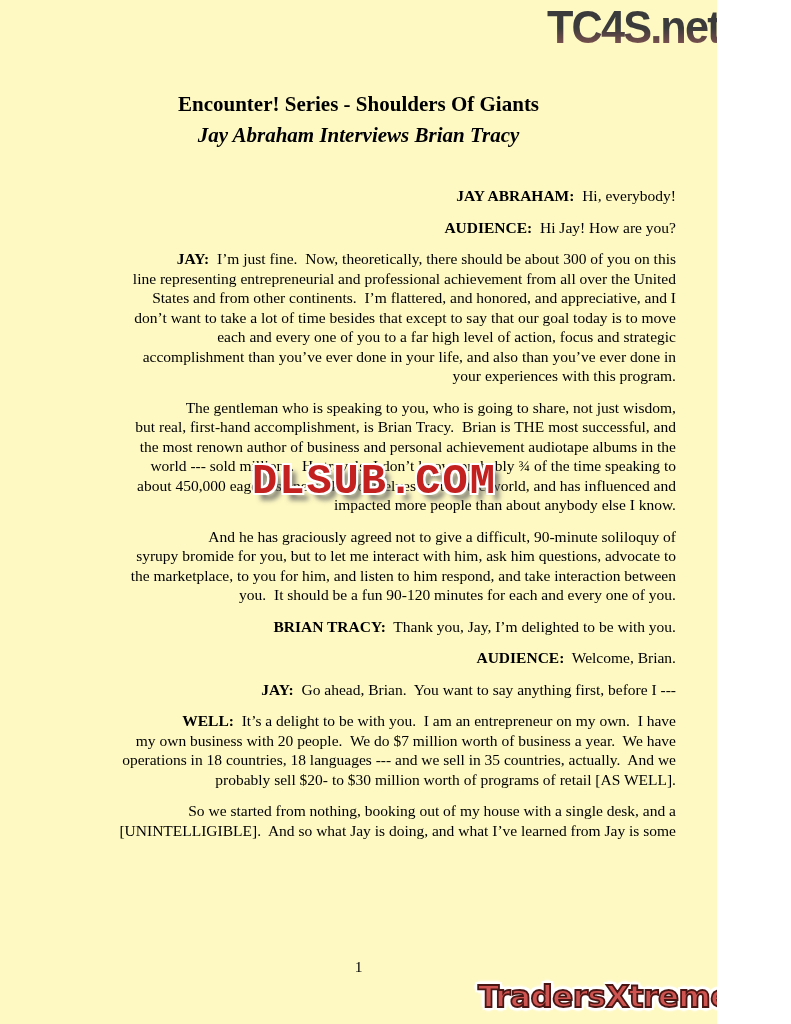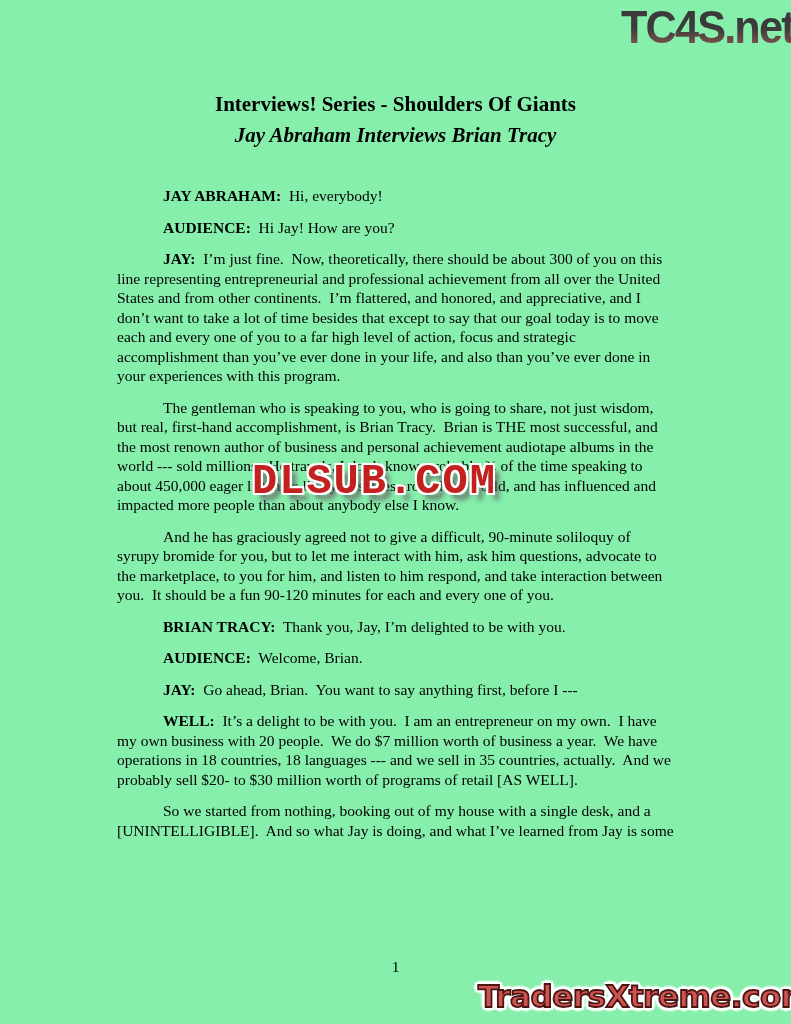--- a/index.html
+++ b/index.html
@@ -4,22 +4,22 @@
 <title>Transcript Page</title>
 <style>
   html, body { margin: 0; padding: 0; }
   body {
     width: 791px; height: 1024px;
     background: #ffffff;
     font-family: "Liberation Serif", serif;
   }
   .page {
     position: relative;
-    width: 791px; height: 1024px;
-    background: #86efac;
+    width: 717px; height: 1024px;
+    background: #fef9c3;
     overflow: hidden;
     color: #000;
   }
 
   
   .doc-header {
     position: absolute;
     top: 91px; left: 0; right: 0;
     text-align: center;
   }
@@ -42,20 +42,21 @@
     position: absolute;
     top: 186px; left: 117px;
     width: 559px;
     font-size: 15.5px;
     line-height: 19.5px;
   }
   .transcript p {
     margin: 0 0 12px 0;
     text-indent: 46px;
     white-space: pre-wrap;
+    text-align: right;
   }
   .speaker { font-weight: bold; }
   .underline { }
 
   
   .page-number {
     position: absolute;
     top: 958px; left: 0; right: 0;
     text-align: center;
     font-size: 15.5px;
@@ -117,21 +118,21 @@
   }
 </style>
 </head>
 <body>
 
 <div class="page">
 
   <div class="wm wm-tc4s">TC4S.net</div>
 
   <div class="doc-header">
-    <h1 class="doc-title">Interviews! Series - Shoulders Of Giants</h1>
+    <h1 class="doc-title">Encounter! Series - Shoulders Of Giants</h1>
     <h2 class="doc-subtitle">Jay Abraham Interviews Brian Tracy</h2>
   </div>
 
   <div class="transcript">
       <p><span class="speaker">JAY ABRAHAM:</span><span>  Hi, everybody!</span></p>
       <p><span class="speaker">AUDIENCE:</span><span>  Hi Jay! How are you?</span></p>
       <p><span class="speaker">JAY:</span><span>  I’m just fine.  Now, theoretically, there should be about 300 of you on this line representing entrepreneurial and professional achievement from all over the United States and from other continents.  I’m flattered, and honored, and appreciative, and I don’t want to take a lot of time besides that except to say that our goal today is to move each and every one of you to a far high level of action, focus and strategic accomplishment than you’ve ever done in your life, and also than you’ve ever done in your experiences with this program.</span></p>
       <p><span>The gentleman who is speaking to you, who is going to share, not just wisdom, but real, first-hand accomplishment, is Brian Tracy.  Brian is </span><span class="underline">THE</span><span> most successful, and the most renown author of business and personal achievement audiotape albums in the world --- sold millions.  He travels, I don’t know, probably ¾ of the time speaking to about 450,000 eager listeners like yourselves around the world, and has influenced and impacted more people than about anybody else I know.</span></p>
       <p><span>And he has graciously agreed not to give a difficult, 90-minute soliloquy of syrupy bromide for you, but to let me interact with him, ask him questions, advocate to the marketplace, to you for him, and listen to him respond, and take interaction between you.  It should be a fun 90-120 minutes for each and every one of you.</span></p>
       <p><span class="speaker">BRIAN TRACY:</span><span>  Thank you, Jay, I’m delighted to be with you.</span></p>

